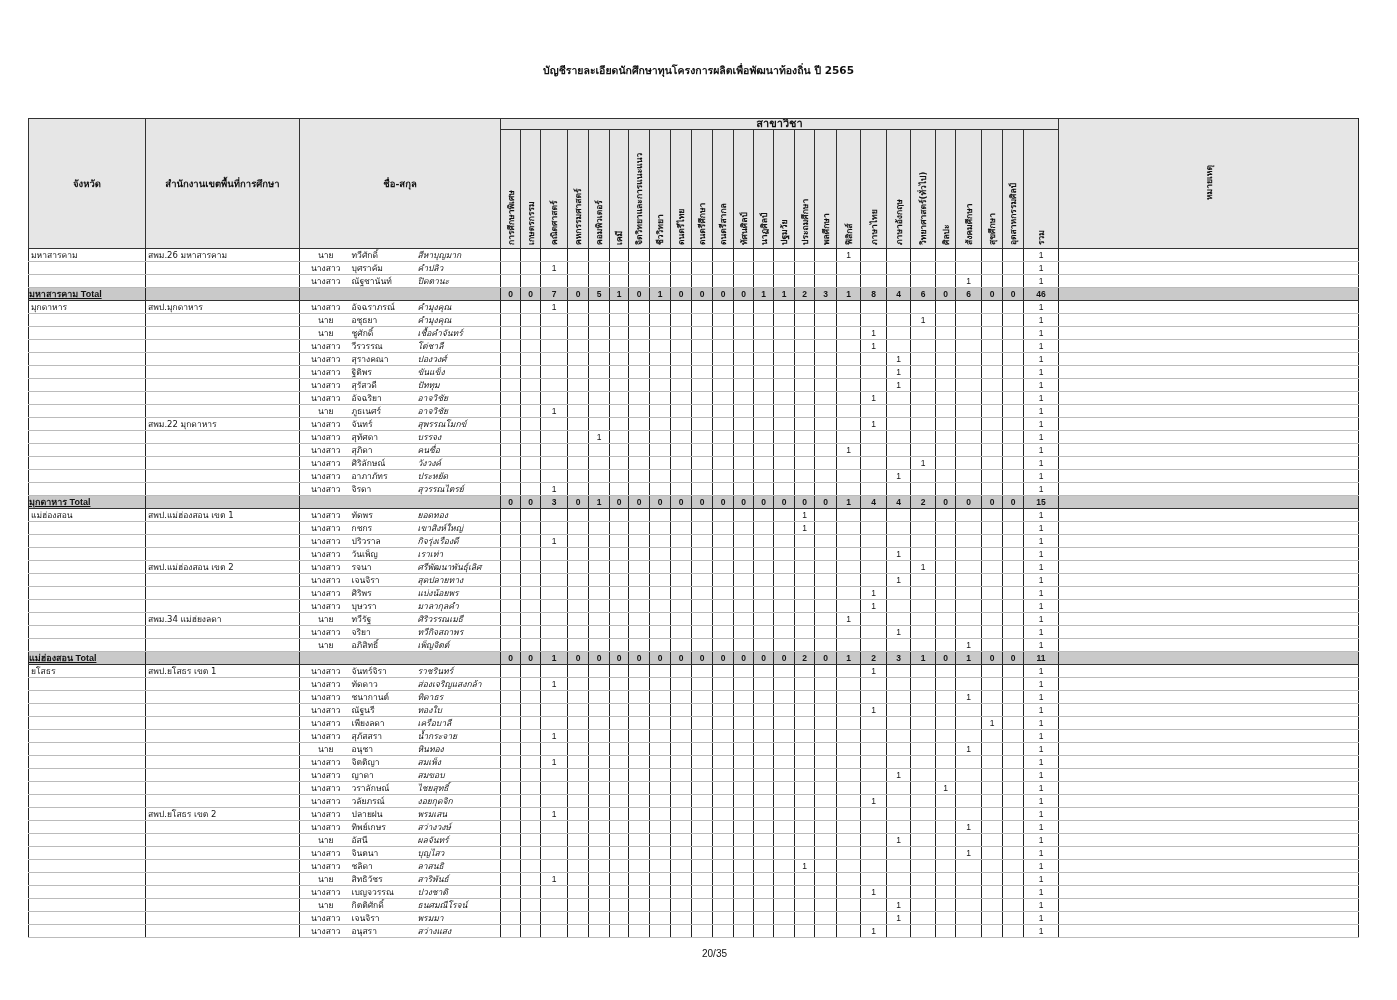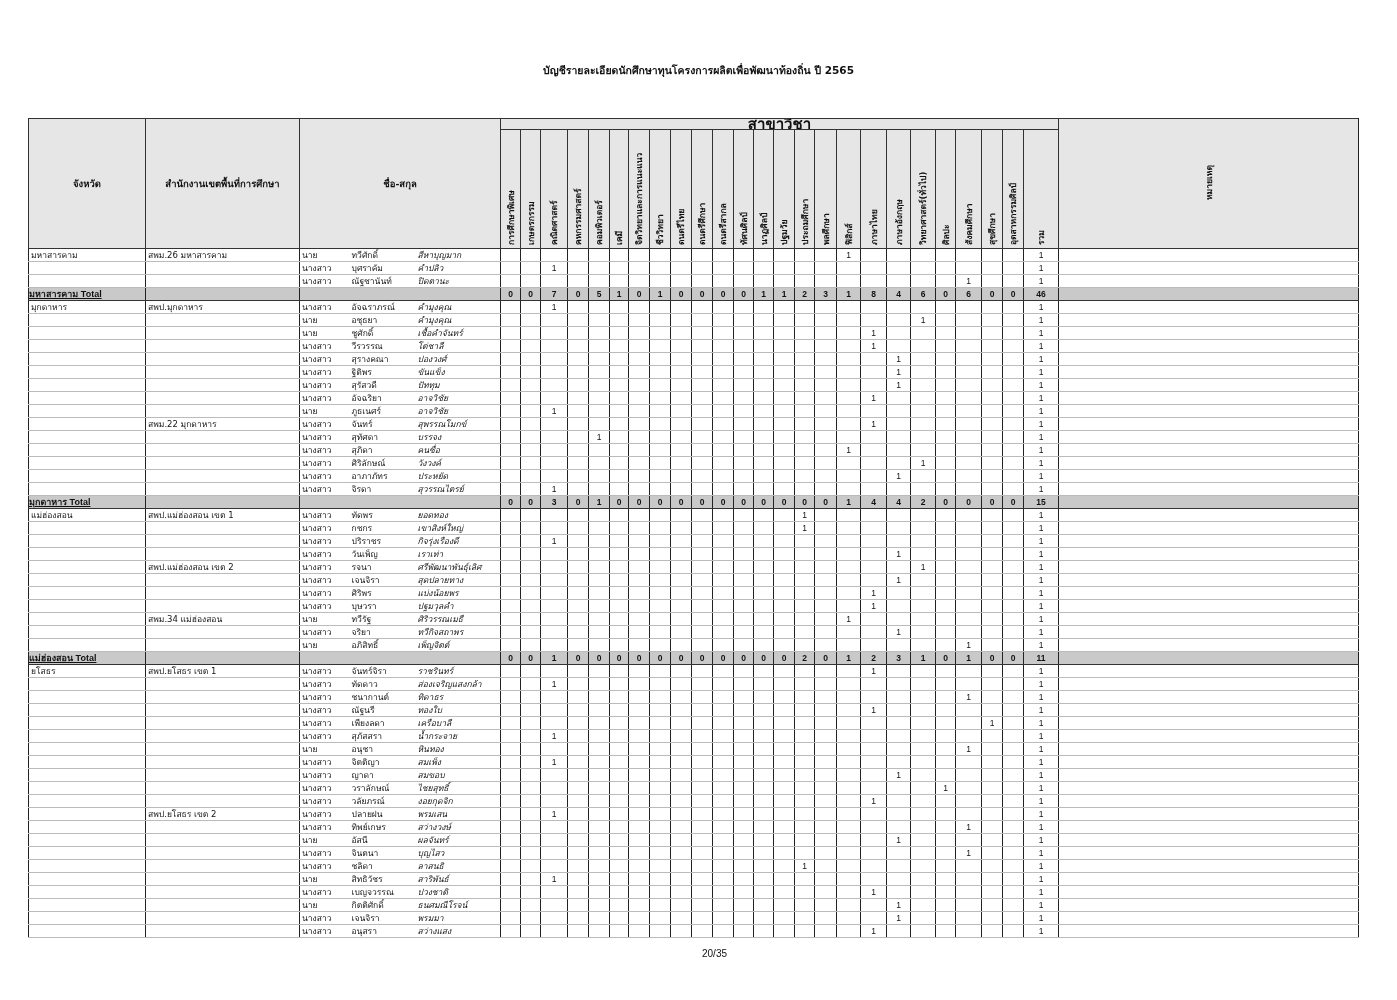--- a/index.html
+++ b/index.html
@@ -3,29 +3,29 @@
 <meta charset="utf-8">
 <style>
   html, body { margin:0; padding:0; background:#ffffff; }
   body { width:1397px; height:1000px; position:relative; overflow:hidden; font-family:"DejaVu Sans", sans-serif; color:#111; }
   .title-block { position:absolute; left:0; top:64px; width:1397px; text-align:center; font-weight:bold; font-size:10.5px; line-height:13px; }
   .title-block div { white-space:nowrap; }
   table.sheet { position:absolute; left:28px; top:118px; border-collapse:collapse; table-layout:fixed; font-size:8.5px; }
   table.sheet td, table.sheet th { border-left:1px solid #222; border-right:1px solid #222; border-bottom:1px solid #bbb; padding:0; height:12px; line-height:12px; overflow:hidden; white-space:nowrap; }
   table.sheet th { background:#e6e6e6; border:1px solid #333; font-weight:bold; }
   .hdr-main { height:128px; font-size:9.5px; text-align:center; }
-  .hdr-group { height:10px !important; line-height:10px !important; font-size:15px; text-align:center; }
+  .hdr-group { height:10px !important; line-height:10px !important; font-size:11px; text-align:center; }
   .vert { writing-mode:vertical-rl; transform:rotate(180deg); font-size:8.5px; height:115px; display:inline-block; text-align:left; line-height:18px; }
   th.subj { vertical-align:bottom; padding-bottom:2px; }
   .num { text-align:center; font-family:"Liberation Sans", sans-serif; font-size:8.5px; }
   tr.total td { background:#c9c9c9; font-weight:bold; border-top:1px solid #333; border-bottom:1px solid #333; }
   tr.total td.num { border-left:1px solid #222; }
   .prov-total-label { text-decoration:underline; font-family:"Liberation Sans", sans-serif; font-size:9px; }
   .cell-prov, .cell-office { padding-left:2px !important; }
-  .cell-prefix { padding-left:2px !important; border-right:none !important; }
+  .cell-prefix { padding-left:2px !important; border-right:none !important;text-align:center; }
   .cell-first { border-left:none !important; border-right:none !important; padding-left:2px !important; }
   .cell-last { border-left:none !important; padding-left:2px !important;font-style:italic; }
   .sum { text-align:center; }
   .remarks { border-right:1px solid #222 !important; }
   .page-num { position:absolute; left:16px; top:948px; width:1397px; text-align:center; font-family:"Liberation Sans", sans-serif; font-size:10px; }
 </style>
 </head>
 <body>
 
 <div class="title-block">
@@ -822,21 +822,21 @@
         <td class="num"></td>
         <td class="num"></td>
         <td class="num"></td>
         <td class="num sum">1</td>
         <td class="remarks"></td>
       </tr>
       <tr>
         <td class="cell-prov"></td>
         <td class="cell-office"></td>
         <td class="cell-prefix">นางสาว</td>
-        <td class="cell-first">ปริราชร</td>
+        <td class="cell-first">ปริวราล</td>
         <td class="cell-last">กิจรุ่งเรืองดี</td>
         <td class="num"></td>
         <td class="num"></td>
         <td class="num">1</td>
         <td class="num"></td>
         <td class="num"></td>
         <td class="num"></td>
         <td class="num"></td>
         <td class="num"></td>
         <td class="num"></td>
@@ -988,51 +988,51 @@
         <td class="num"></td>
         <td class="num"></td>
         <td class="num sum">1</td>
         <td class="remarks"></td>
       </tr>
       <tr>
         <td class="cell-prov"></td>
         <td class="cell-office"></td>
         <td class="cell-prefix">นางสาว</td>
         <td class="cell-first">บุษวรา</td>
-        <td class="cell-last">ปฐมวุลคำ</td>
-        <td class="num"></td>
-        <td class="num"></td>
-        <td class="num"></td>
-        <td class="num"></td>
-        <td class="num"></td>
-        <td class="num"></td>
-        <td class="num"></td>
-        <td class="num"></td>
-        <td class="num"></td>
-        <td class="num"></td>
-        <td class="num"></td>
-        <td class="num"></td>
-        <td class="num"></td>
-        <td class="num"></td>
-        <td class="num"></td>
-        <td class="num"></td>
-        <td class="num"></td>
-        <td class="num">1</td>
-        <td class="num"></td>
-        <td class="num"></td>
-        <td class="num"></td>
-        <td class="num"></td>
-        <td class="num"></td>
-        <td class="num"></td>
-        <td class="num sum">1</td>
-        <td class="remarks"></td>
-      </tr>
-      <tr>
-        <td class="cell-prov"></td>
-        <td class="cell-office">สพม.34 แม่ฮ่องสอน</td>
+        <td class="cell-last">มาลากุลคำ</td>
+        <td class="num"></td>
+        <td class="num"></td>
+        <td class="num"></td>
+        <td class="num"></td>
+        <td class="num"></td>
+        <td class="num"></td>
+        <td class="num"></td>
+        <td class="num"></td>
+        <td class="num"></td>
+        <td class="num"></td>
+        <td class="num"></td>
+        <td class="num"></td>
+        <td class="num"></td>
+        <td class="num"></td>
+        <td class="num"></td>
+        <td class="num"></td>
+        <td class="num"></td>
+        <td class="num">1</td>
+        <td class="num"></td>
+        <td class="num"></td>
+        <td class="num"></td>
+        <td class="num"></td>
+        <td class="num"></td>
+        <td class="num"></td>
+        <td class="num sum">1</td>
+        <td class="remarks"></td>
+      </tr>
+      <tr>
+        <td class="cell-prov"></td>
+        <td class="cell-office">สพม.34 แม่ฮ่ยงลดา</td>
         <td class="cell-prefix">นาย</td>
         <td class="cell-first">ทวีรัฐ</td>
         <td class="cell-last">ศิริวรรณเมธี</td>
         <td class="num"></td>
         <td class="num"></td>
         <td class="num"></td>
         <td class="num"></td>
         <td class="num"></td>
         <td class="num"></td>
         <td class="num"></td>

